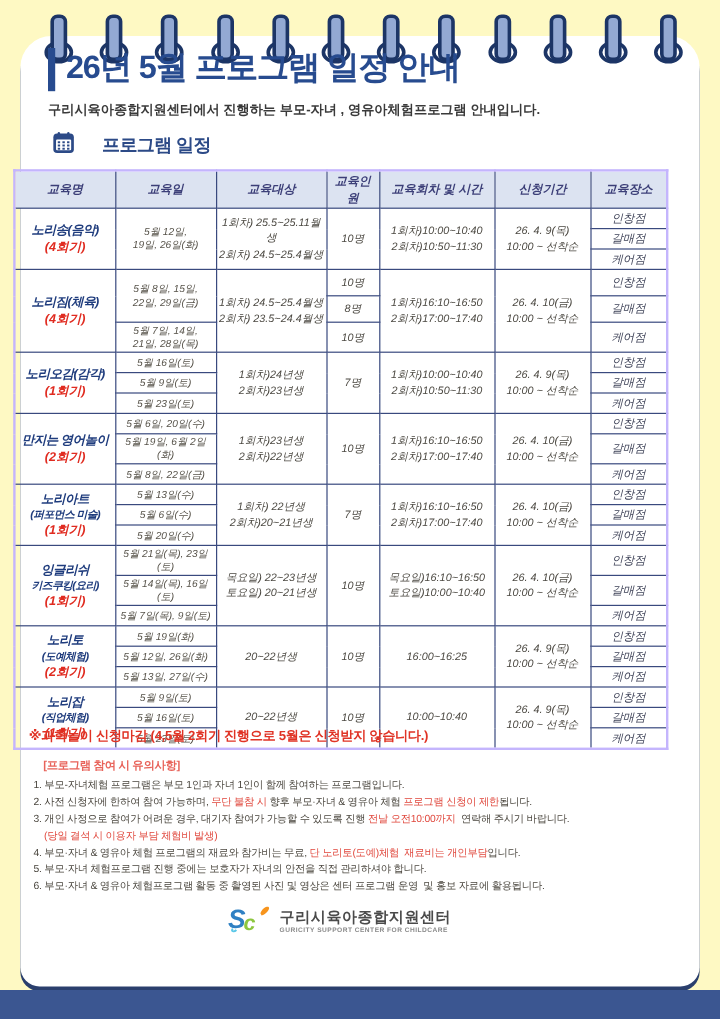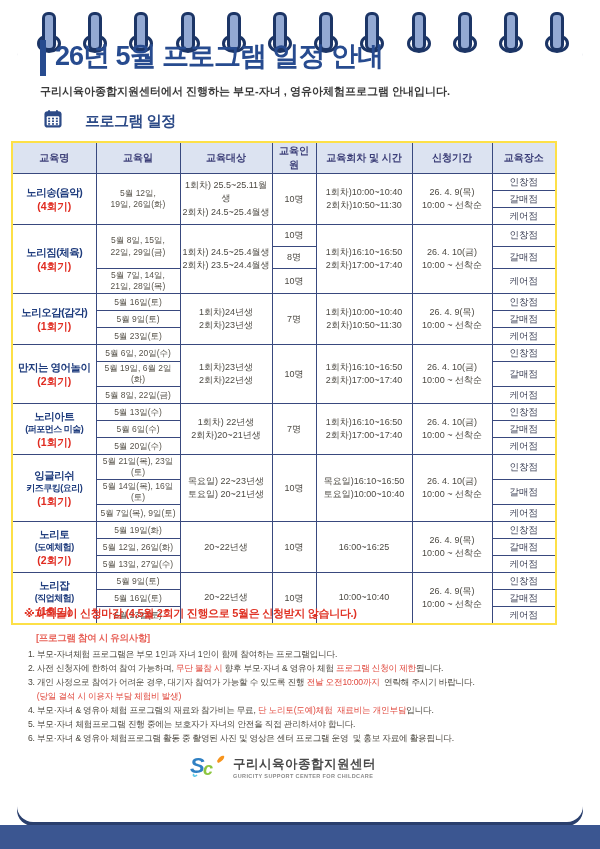--- a/index.html
+++ b/index.html
@@ -1,36 +1,36 @@
 <!DOCTYPE html>
 <html><head>
 <meta charset="utf-8">
 <style>
   html,body{margin:0;padding:0;}
   body{font-family:"Liberation Sans","DejaVu Sans",sans-serif;background:#42609b;}
-  .canvas{position:relative;width:600px;height:849px;background:#ffffff;overflow:hidden;}
+  .canvas{position:relative;width:600px;height:849px;background:#fef9c3;overflow:hidden;}
   .page{position:absolute;left:17px;top:30px;width:566px;height:792px;background:#ffffff;
         border-radius:26px 26px 16px 16px;box-shadow:0 4px 0 #2a3f6d;}
   
   .ring{position:absolute;top:0;width:24px;height:56px;}
   .hole{position:absolute;left:1px;top:34px;width:18px;height:13px;border-radius:50%;
         background:#ffffff;border:3px solid #1c3566;}
   .pin{position:absolute;left:6px;top:12px;width:8px;height:33px;border-radius:6px;
        background:#93a9d3;border:3px solid #1c3566;}
   
   .title-bar{position:absolute;left:40px;top:40px;width:6px;height:36px;background:#274b8f;}
   .main-title{position:absolute;left:55px;top:38px;font-size:27px;font-weight:800;
               color:#274b8f;letter-spacing:-1px;white-space:nowrap;}
   .subtitle{position:absolute;left:40px;top:84px;font-size:11px;font-weight:600;color:#3a3a3a;white-space:nowrap;}
   
   .section-head{position:absolute;left:44px;top:110px;display:flex;align-items:center;gap:23px;}
   .section-label{font-size:15px;font-weight:800;color:#2c4a87;letter-spacing:-0.5px;}
   
   .sched{position:absolute;left:11px;top:141px;}
-  table{border-collapse:collapse;table-layout:fixed;width:544px;border:2px solid #fde047;}
+  table{border-collapse:collapse;table-layout:fixed;width:544px;border:2px solid #c4b5fd;font-style:italic;}
   th,td{border:1px solid #39497e;text-align:center;vertical-align:middle;padding:1px 2px;
         white-space:pre-line;overflow:hidden;}
   th{background:#dce3f1;color:#3c3f78;font-size:10px;font-weight:700;height:22px;}
   tr{height:17px;}
   .name-cell{line-height:1.35;}
   .pname{color:#1f3c7d;font-weight:700;font-size:10.5px;letter-spacing:-0.5px;}
   .psub{font-size:9px;}
   .psession{color:#e02b20;font-weight:700;font-size:10.5px;}
   .date-cell{font-size:8.5px;color:#57534a;line-height:1.3;}
   .target-cell{font-size:9px;color:#4c4942;line-height:1.5;}

